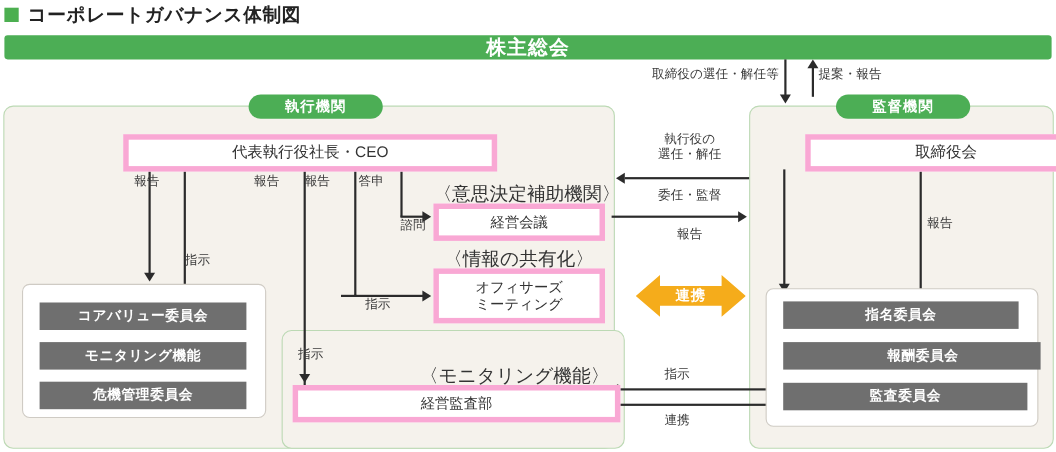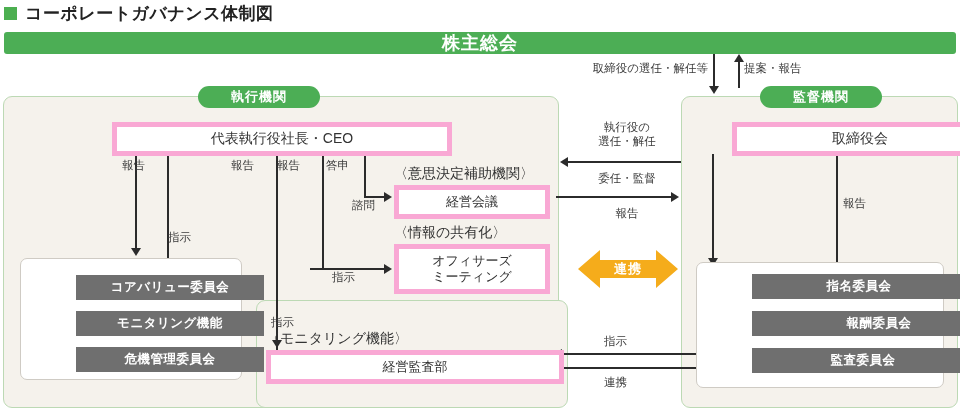--- a/index.html
+++ b/index.html
@@ -32,54 +32,54 @@
   .panel-exec{left:3px;top:96px;width:554px;height:310px;}
   .panel-super{left:681px;top:96px;width:275px;height:310px;}
   .panel-monitor{left:256px;top:300px;width:310px;height:106px;
     background:#f5f2ec;border:1px solid #bcd9b4;border-radius:9px;}
 
   .pill{
     position:absolute;height:22px;background:#4cae55;border-radius:11px;
     display:flex;align-items:center;justify-content:center;
     color:#fff;font-size:13px;font-weight:bold;letter-spacing:1px;z-index:6;
   }
-  .pill-exec{left:198px;top:86px;width:122px;}
+  .pill-exec{left:226px;top:86px;width:122px;}
   .pill-super{left:760px;top:86px;width:122px;}
 
   
   .gbox{
     position:absolute;background:#ffffff;border:5px solid #f9a8d4;
     display:flex;align-items:center;justify-content:center;text-align:center;
     font-size:13px;color:#333;z-index:5;
   }
   .ceo-box{left:112px;top:122px;width:330px;height:24px;font-size:14px;}
   .keiei-box{left:394px;top:185px;width:146px;height:24px;}
   .officers-box{left:394px;top:244px;width:146px;height:40px;line-height:1.25;}
   .kansa-box{left:266px;top:350px;width:288px;height:24px;}
   .board-box{left:696px;top:122px;width:246px;height:24px;font-size:14px;margin-left:36px;}
 
   .caption{
-    position:absolute;font-size:14px;color:#333;text-align:left;z-index:5;
+    position:absolute;font-size:17px;color:#333;text-align:right;z-index:5;
     white-space:nowrap;
   }
   .cap-keiei{left:394px;top:165px;width:146px;}
   .cap-officers{left:394px;top:224px;width:146px;}
   .cap-monitor{left:266px;top:330px;width:288px;}
 
   
   .group{
     position:absolute;background:#ffffff;border:1px solid #cfcbc4;border-radius:7px;z-index:4;
   }
   .group-left{left:20px;top:258px;width:220px;height:120px;}
   .group-right{left:696px;top:262px;width:246px;height:124px;}
 
   .gray-item{
     position:absolute;height:25px;background:#6f6f6f;
     display:flex;align-items:center;justify-content:center;
-    color:#ffffff;font-size:12.5px;font-weight:bold;letter-spacing:.5px;z-index:5;margin-left:40px;
+    color:#ffffff;font-size:12.5px;font-weight:bold;letter-spacing:.5px;z-index:5;
   }
 
   
   .ln{position:absolute;background:#2b2b2b;z-index:3;}
   .lnv{width:1.6px;}
   .lnh{height:1.6px;}
   .ah{position:absolute;width:0;height:0;z-index:3;}
   .ah-down{border-left:5px solid transparent;border-right:5px solid transparent;border-top:8px solid #2b2b2b;}
   .ah-up{border-left:5px solid transparent;border-right:5px solid transparent;border-bottom:8px solid #2b2b2b;}
   .ah-left{border-top:5px solid transparent;border-bottom:5px solid transparent;border-right:8px solid #2b2b2b;}
@@ -155,21 +155,21 @@
   <div class="alabel" style="left:277px;top:158px;">報告</div>
   <div class="alabel" style="left:332px;top:270px;">指示</div>
   <div class="ah ah-right" style="left:384px;top:264px;"></div>
   <div class="ln lnh" style="left:310px;top:268px;width:14px;"></div>
 
   <div class="ln lnv" style="left:364px;top:154px;height:43px;"></div>
   <div class="ln lnh" style="left:364px;top:196px;width:26px;"></div>
   <div class="ah ah-right" style="left:384px;top:192px;"></div>
   <div class="ah ah-up" style="left:360px;top:147px;"></div>
   <div class="alabel" style="left:326px;top:158px;">答申</div>
-  <div class="alabel" style="left:352px;top:198px;">諮問</div>
+  <div class="alabel" style="left:364px;top:198px;">諮問</div>
 
   <div class="caption cap-keiei">〈意思決定補助機関〉</div>
   <div class="gbox keiei-box">
     <span>経営会議</span>
   </div>
 
   <div class="caption cap-officers">〈情報の共有化〉</div>
   <div class="gbox officers-box">
     <span style="white-space:pre-line;">オフィサーズ
 ミーティング</span>

